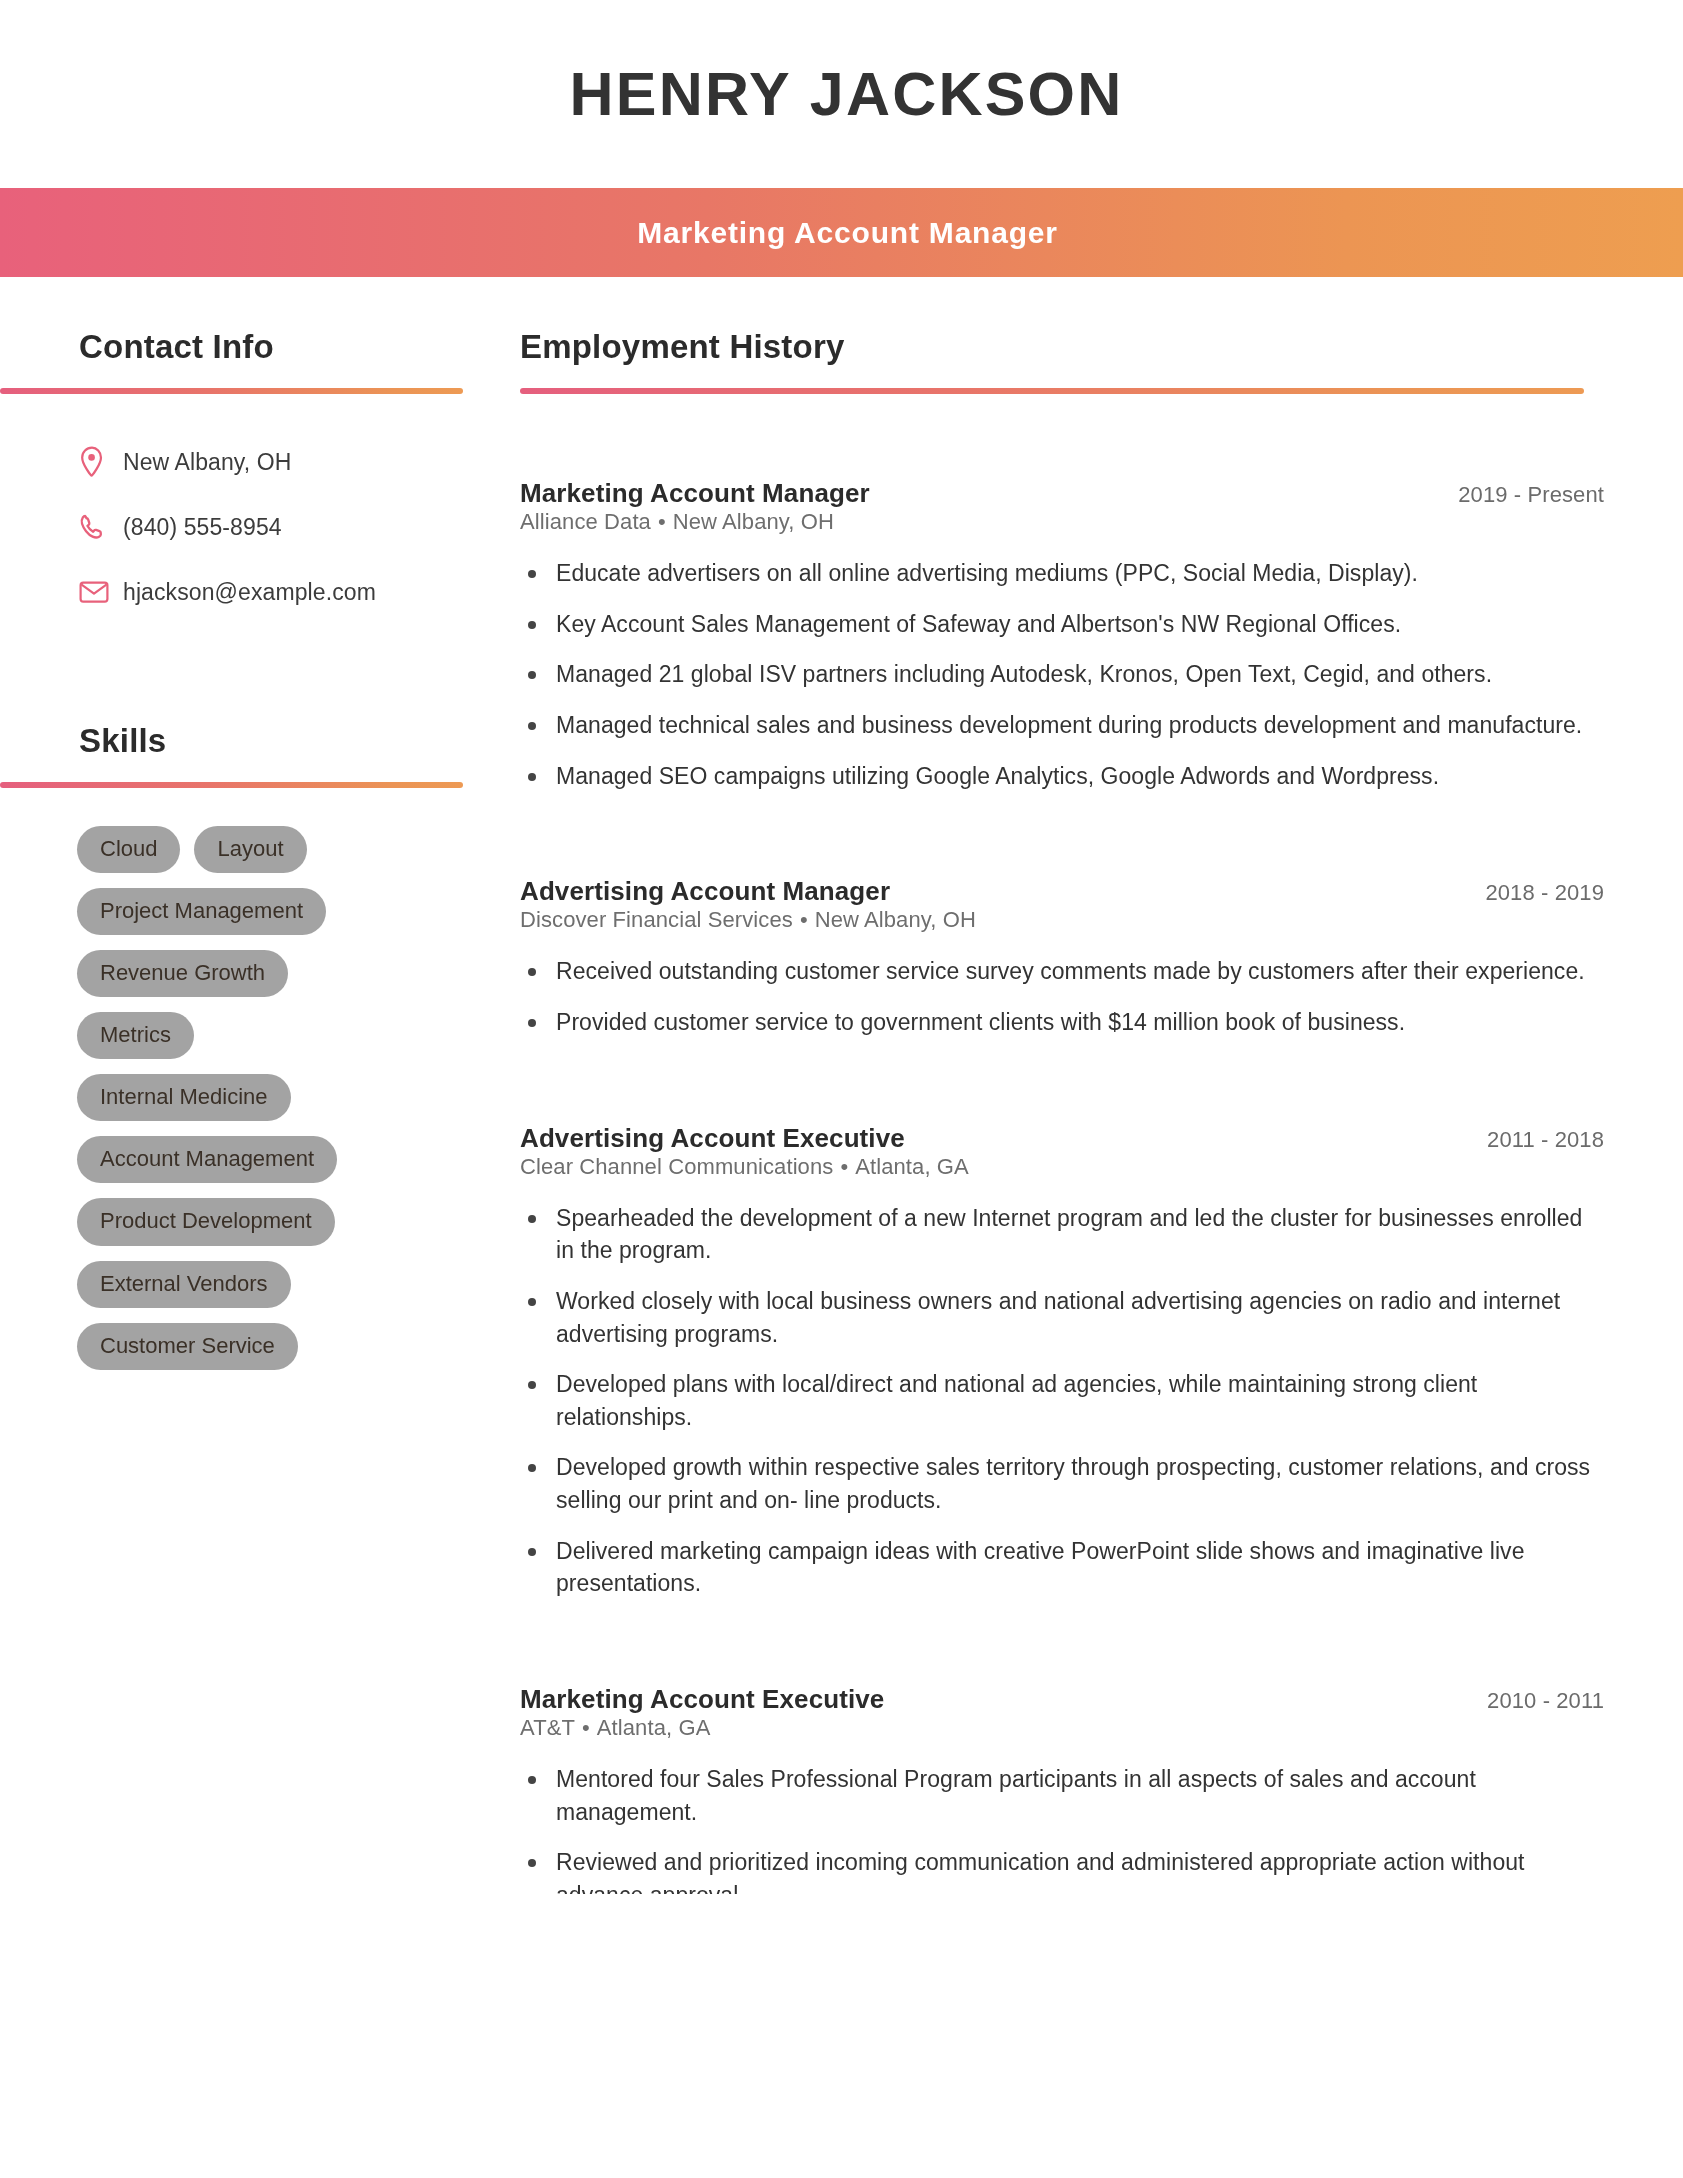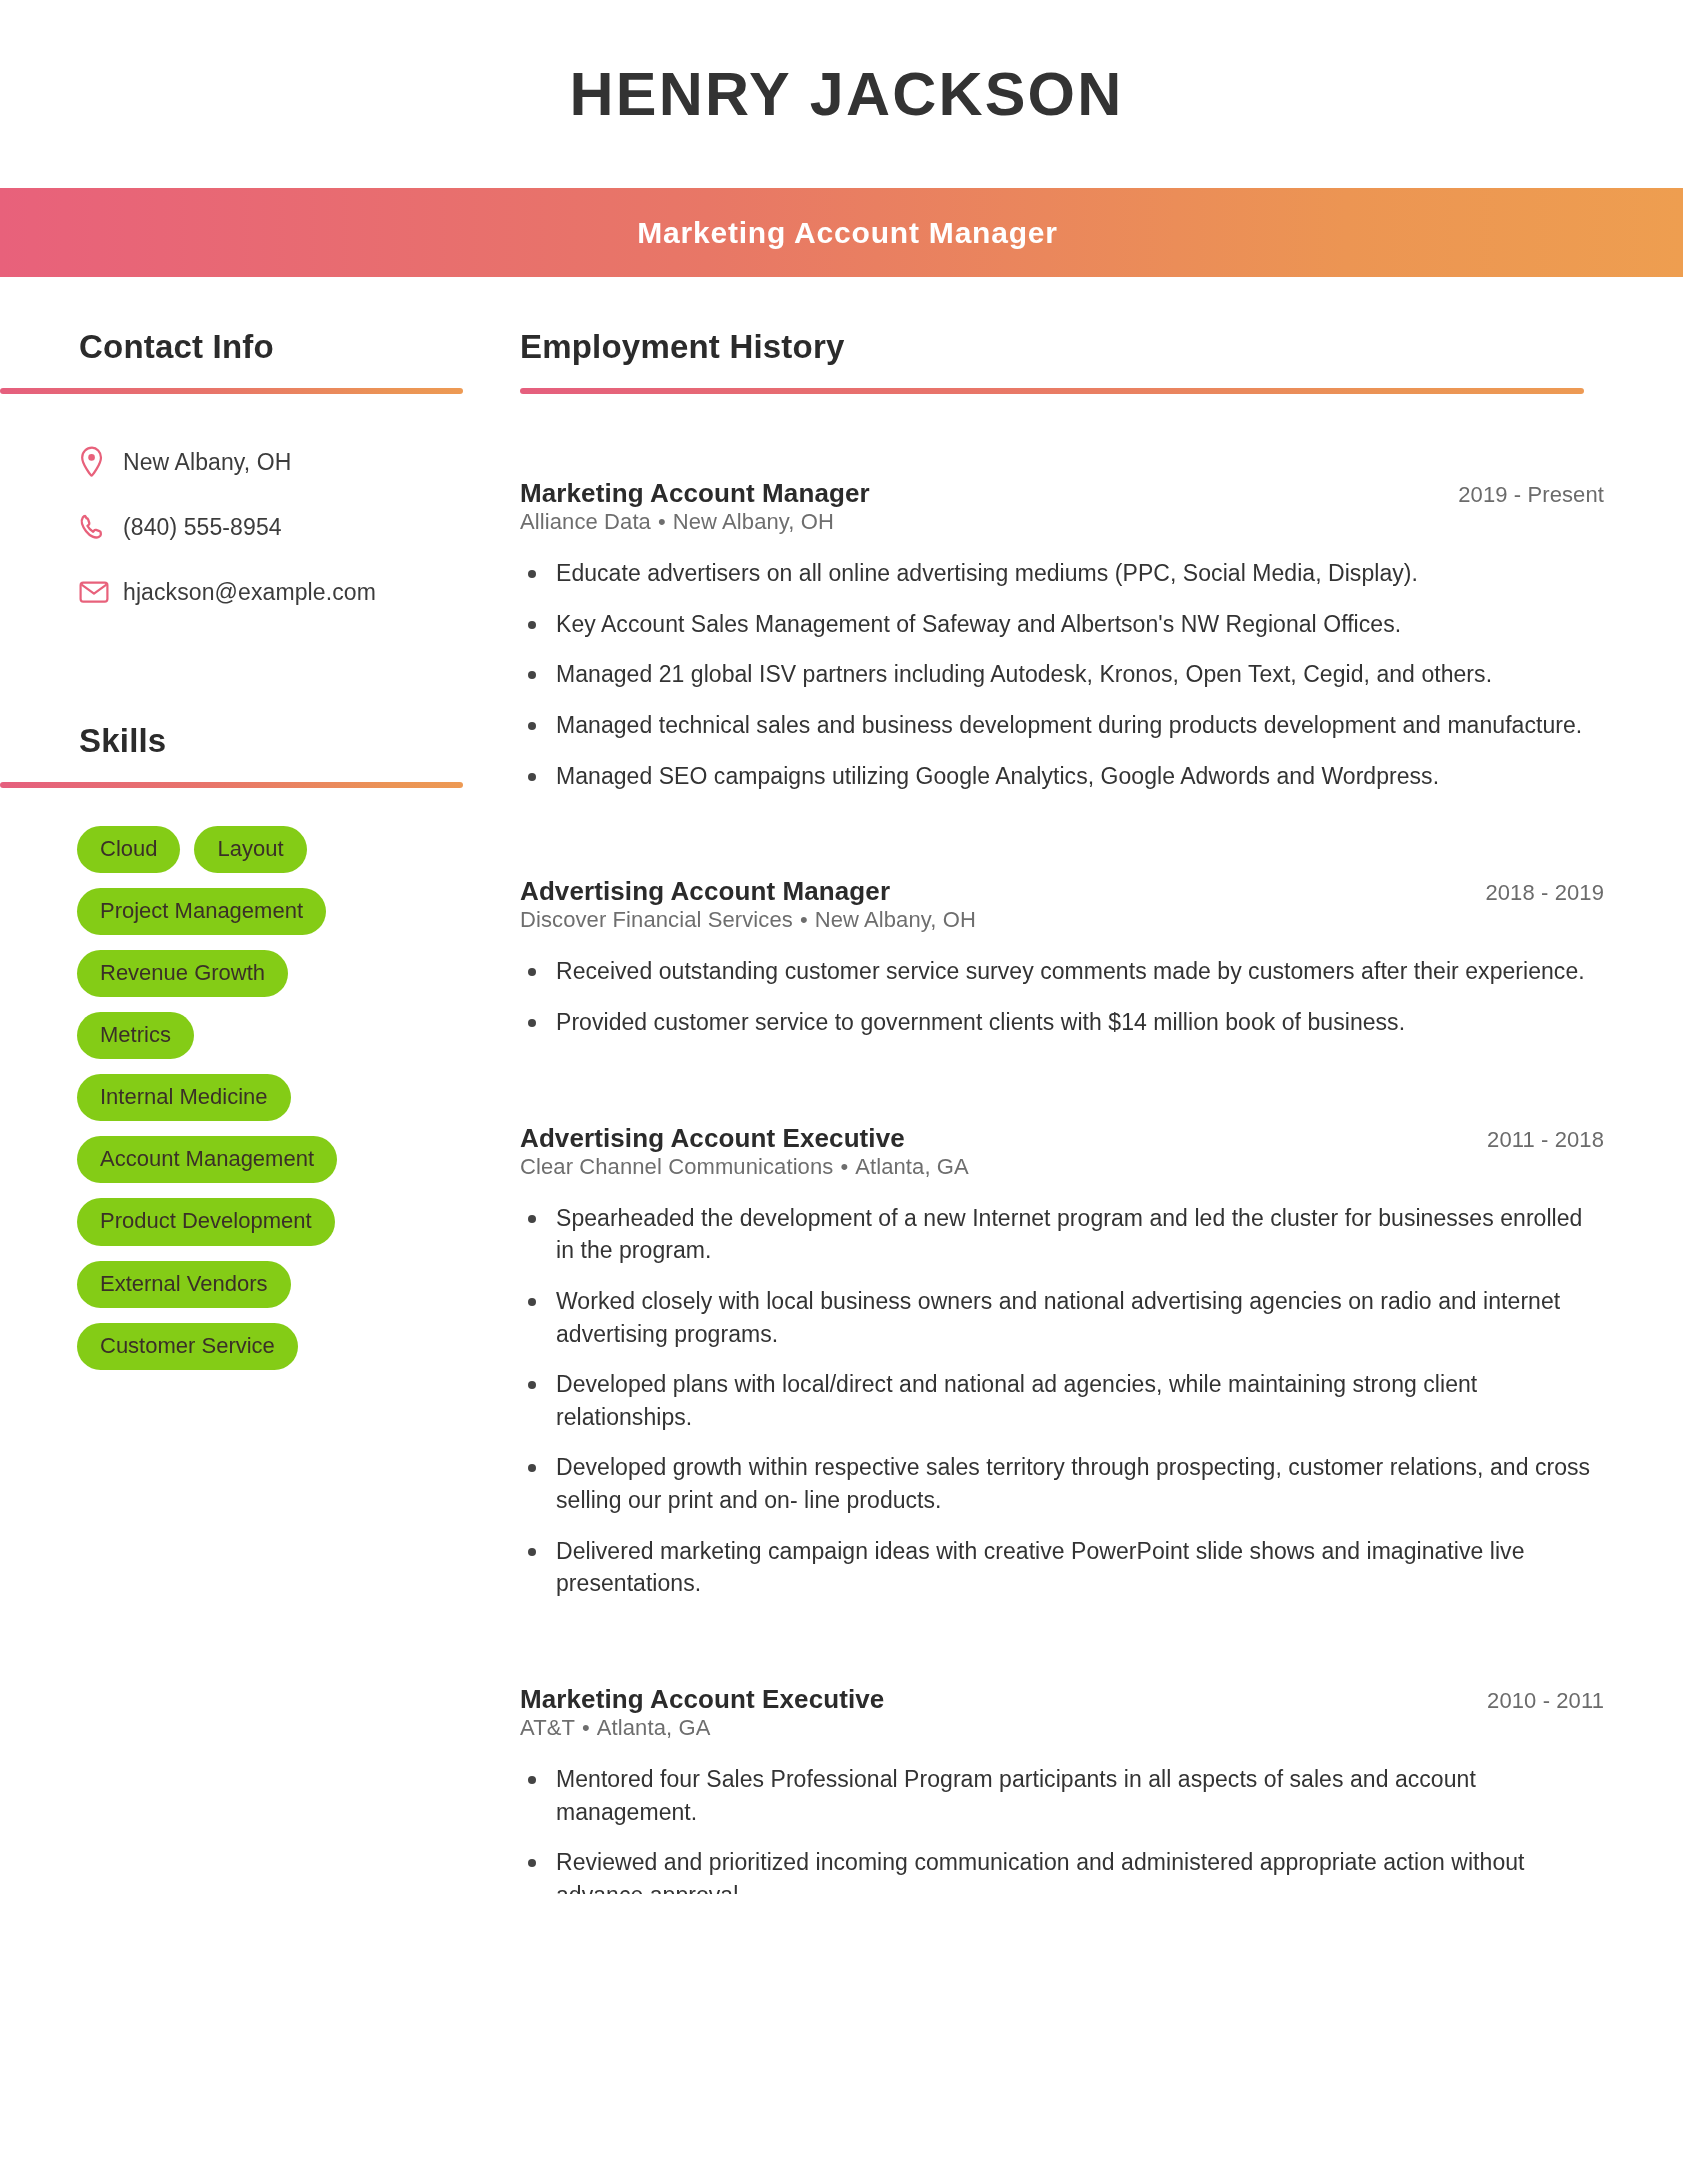--- a/index.html
+++ b/index.html
@@ -132,21 +132,21 @@
   .skills-list {
     margin-top: 38px;
     padding-left: 77px;
     display: flex;
     flex-wrap: wrap;
     gap: 15px 14px;
     width: 416px;
   }
 
   .skill-pill {
-    background: #84cc16;
+    background: #a3a3a3;
     border-radius: 989px;
     padding: 11px 23px 13px 23px;
     font-size: 22px;
     color: #3a3027;
     line-height: 1.05;
     white-space: nowrap;
   }
 
   
   .jobs { margin-top: 40px; }

